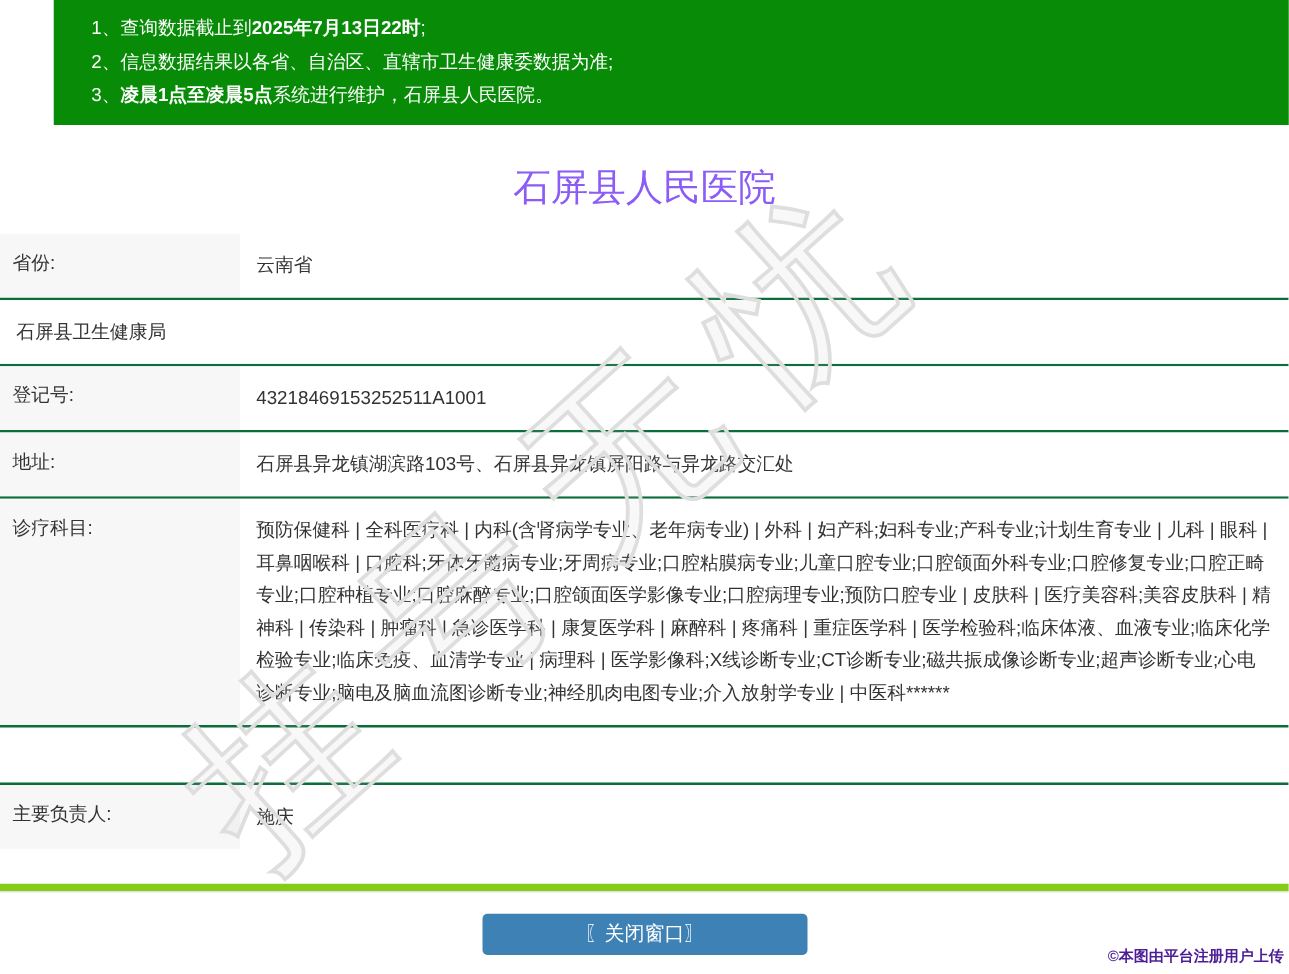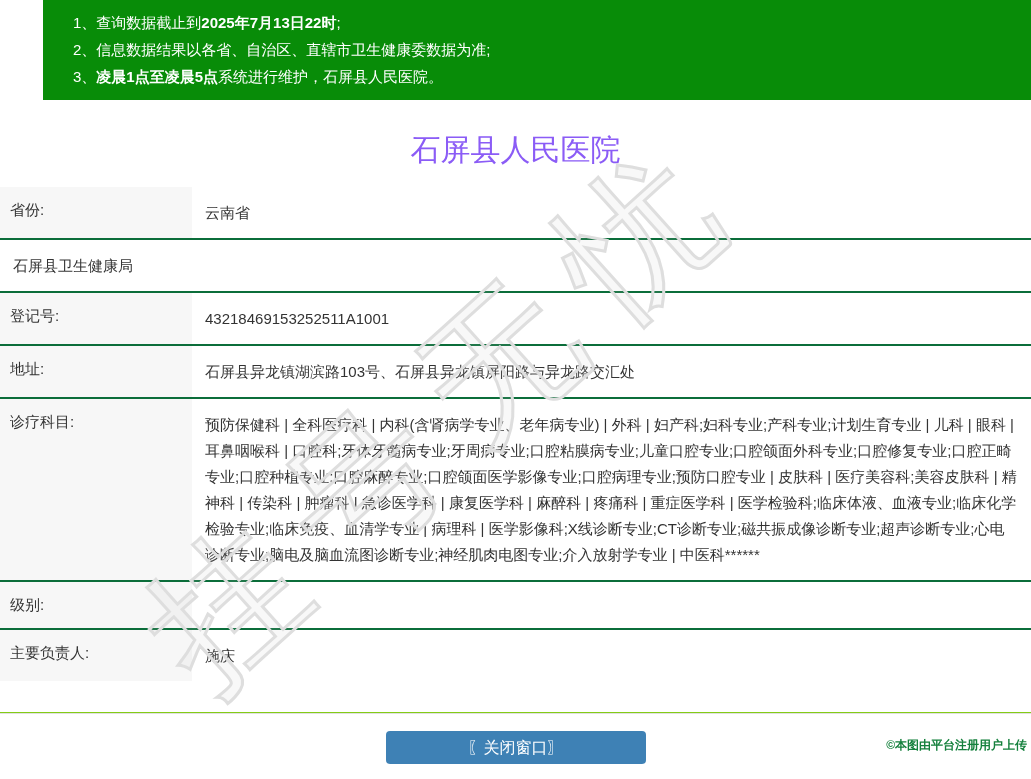--- a/index.html
+++ b/index.html
@@ -31,21 +31,21 @@
     font-size: 30px;
     font-weight: 500;
     color: #8b5cf6;
     padding-top: 30px;
     height: 87px;
   }
   
   .info-table {
     height: 526px;
     overflow: hidden;
-    border-bottom: 1px solid #84cc16;
+    border-bottom: 6px solid #84cc16;
     position: relative;
   }
   .info-row {
     display: flex;
     align-items: stretch;
     border-bottom: 2px solid #0b6d3a;
     min-height: 46px;
   }
   .info-row:last-child { border-bottom: none; }
   .cell-label {
@@ -96,24 +96,24 @@
     color: #ffffff;
     font-size: 16px;
     border: none;
     border-radius: 4px;
     cursor: pointer;
     font-family: "Liberation Sans", "DejaVu Sans", sans-serif;
   }
   .copyright {
     position: absolute;
     right: 4px;
-    bottom: 21px;
+    bottom: 1px;
     font-size: 12px;
     font-weight: bold;
-    color: #15803d;
+    color: #4c1d95;
     text-shadow: 0 0 2px #ffffff;
   }
 </style>
 </head>
 <body>
 
 <div class="notice-banner">
   <div class="notice-line"><span>1、查询数据截止到</span><span class="seg-bold">2025年7月13日22时</span><span>;</span></div>
   <div class="notice-line"><span>2、信息数据结果以各省、自治区、直辖市卫生健康委数据为准;</span><span class="seg-bold"></span><span></span></div>
   <div class="notice-line"><span>3、</span><span class="seg-bold">凌晨1点至凌晨5点</span><span>系统进行维护，石屏县人民医院。</span></div>
@@ -141,21 +141,20 @@
     <div class="cell-label">地址:</div>
     <div class="cell-value">石屏县异龙镇湖滨路103号、石屏县异龙镇屏阳路与异龙路交汇处</div>
   </div>
 
   <div class="info-row">
     <div class="cell-label">诊疗科目:</div>
     <div class="cell-value">预防保健科 | 全科医疗科 | 内科(含肾病学专业、老年病专业) | 外科 | 妇产科;妇科专业;产科专业;计划生育专业 | 儿科 | 眼科 | 耳鼻咽喉科 | 口腔科;牙体牙髓病专业;牙周病专业;口腔粘膜病专业;儿童口腔专业;口腔颌面外科专业;口腔修复专业;口腔正畸专业;口腔种植专业;口腔麻醉专业;口腔颌面医学影像专业;口腔病理专业;预防口腔专业 | 皮肤科 | 医疗美容科;美容皮肤科 | 精神科 | 传染科 | 肿瘤科 | 急诊医学科 | 康复医学科 | 麻醉科 | 疼痛科 | 重症医学科 | 医学检验科;临床体液、血液专业;临床化学检验专业;临床免疫、血清学专业 | 病理科 | 医学影像科;X线诊断专业;CT诊断专业;磁共振成像诊断专业;超声诊断专业;心电诊断专业;脑电及脑血流图诊断专业;神经肌肉电图专业;介入放射学专业 | 中医科******</div>
   </div>
 
   <div class="info-row">
-    <div class="cell-label">级别:</div>
   </div>
 
 
   <div class="info-row">
     <div class="cell-label">主要负责人:</div>
     <div class="cell-value">施庆</div>
   </div>
 
 </div>
 

